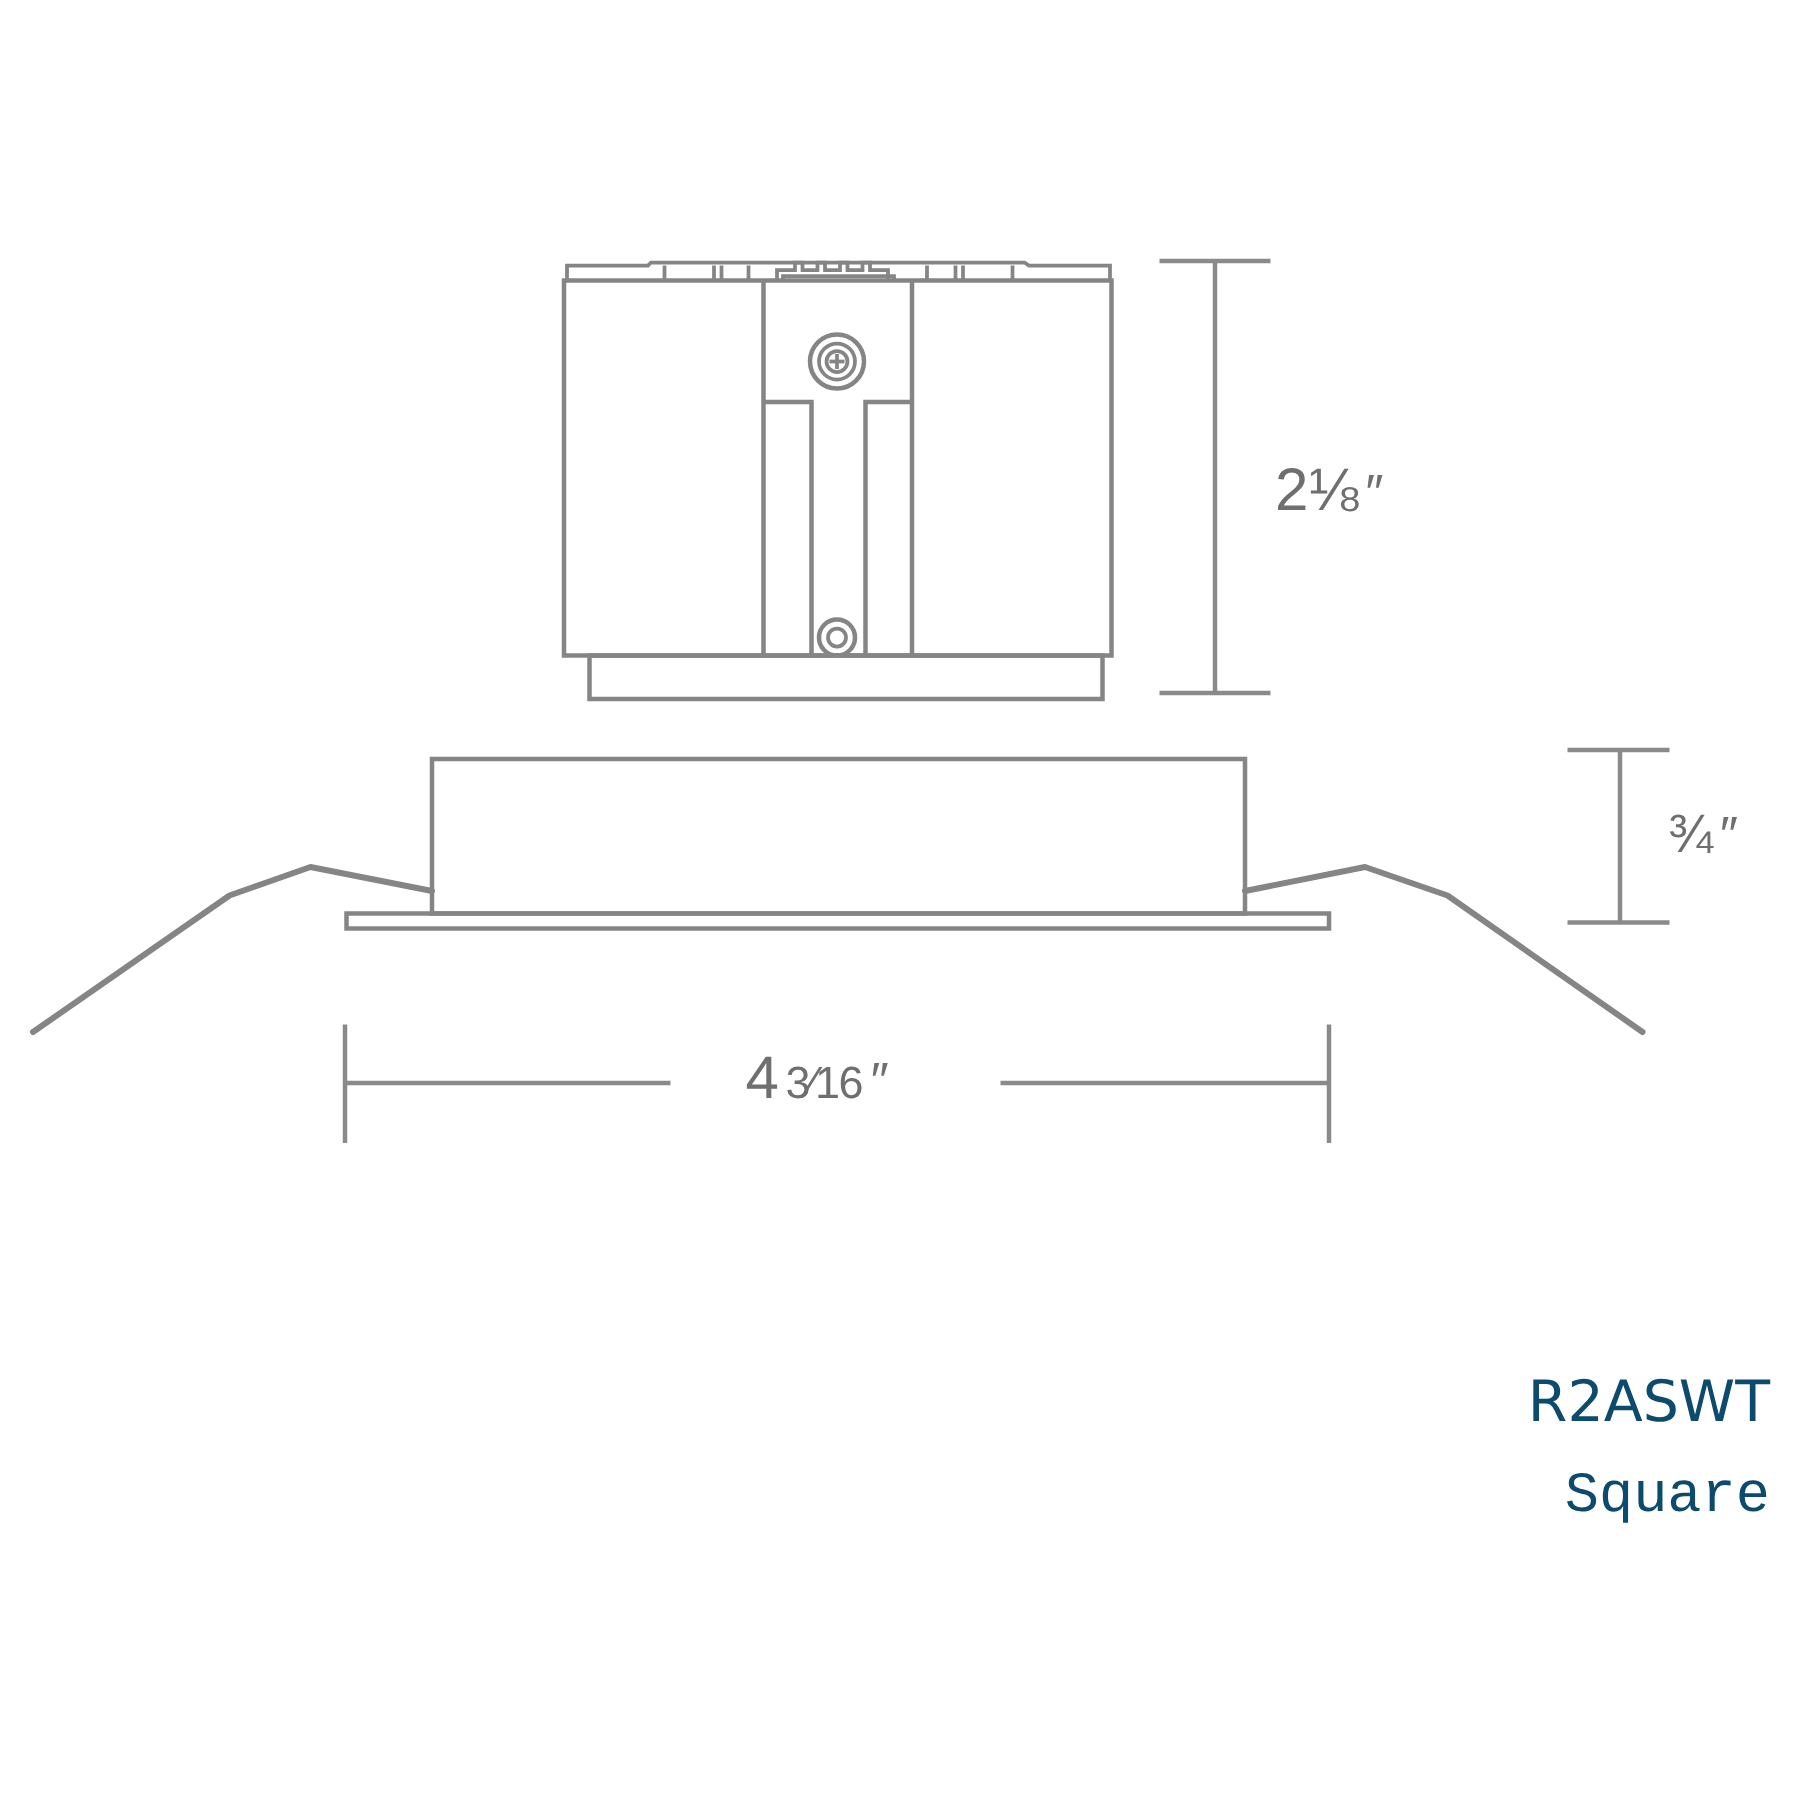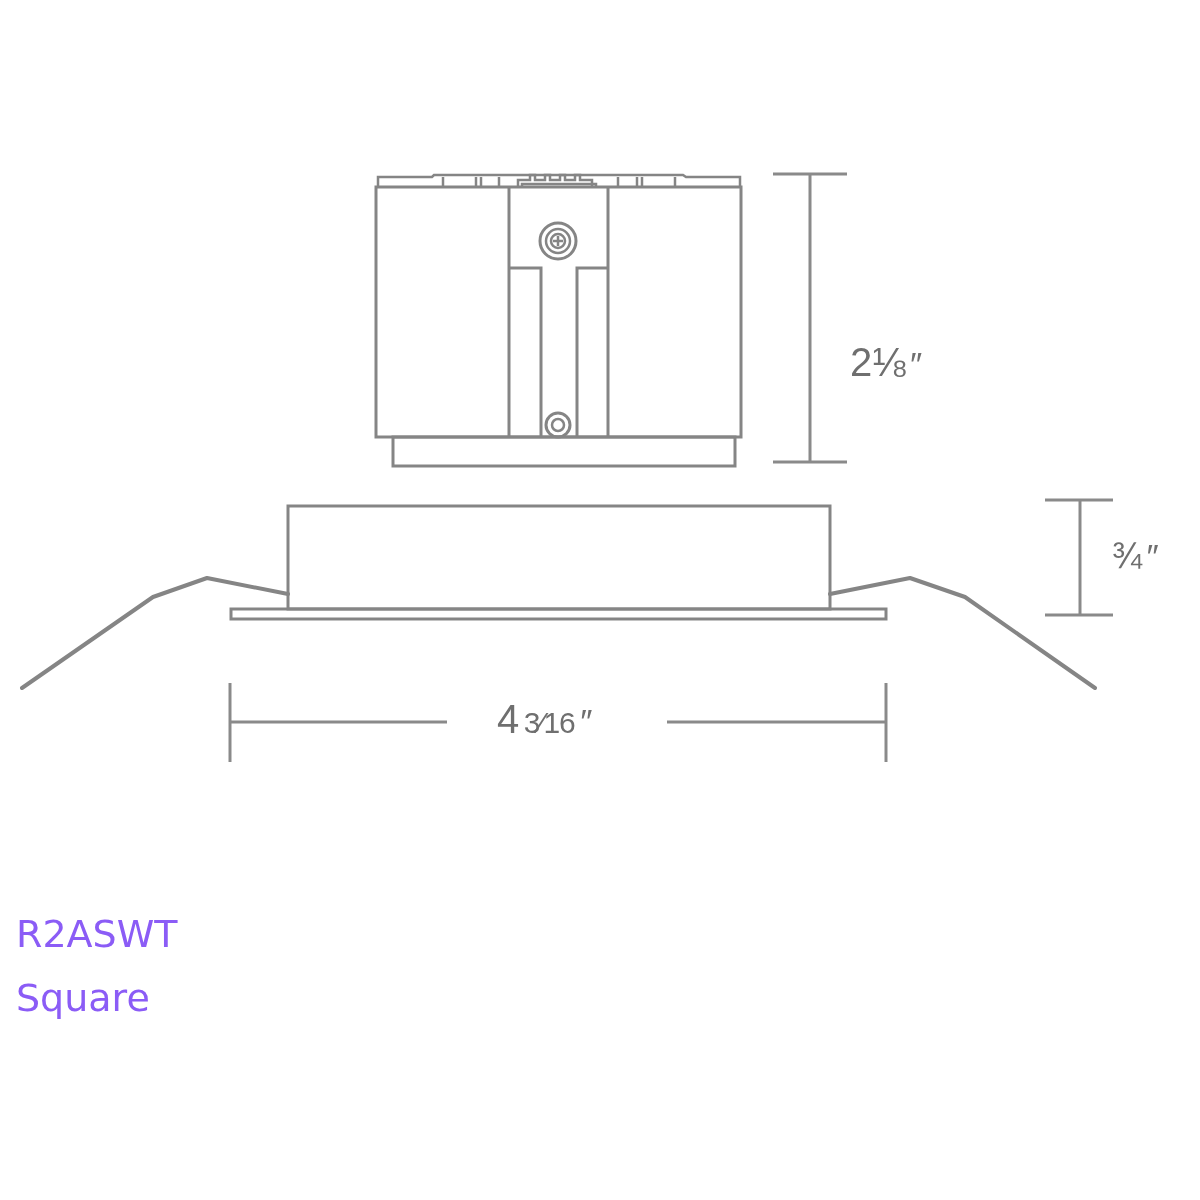--- a/index.html
+++ b/index.html
@@ -11,34 +11,33 @@
     .dim { fill: none; stroke: #8a8a8a; stroke-width: 3; }
     .dim-label {
       position: absolute;
       font-family: "Liberation Sans", sans-serif;
       color: #6f6f6f;
       white-space: nowrap;
     }
     .dim-label .whole { font-size: 40px; }
     .dim-label .frac { font-size: 30px; letter-spacing: -1px; }
     .dim-label .inch { font-size: 34px; font-style: italic; margin-left: 4px; }
-    #label-height-housing { left: 850px; top: 305px; margin-top: 35px; }
+    #label-height-housing { left: 850px; top: 305px; }
     #label-height-trim { left: 1112px; top: 535px; }
     #label-width { left: 497px; top: 697px; text-align: center; }
     .caption {
       position: absolute;
       left: 0; width: 1180px;
-      text-align: left;
+      text-align: right;
       font-family: "DejaVu Sans", sans-serif;
-      color: #8b5cf6;
+      color: #0c4a6e;
       font-size: 38px;
-      margin-left: 16px;
     }
     #model-code { top: 912px; }
-    #shape-name { top: 976px; }
+    #shape-name { top: 976px; font-family: Liberation Mono, monospace; }
   </style>
 </head>
 <body>
 
 <svg id="drawing" viewBox="0 0 1200 1200" xmlns="http://www.w3.org/2000/svg">
 
   <g>
 
     <path class="stroke-thin" d="M378 188 L378 177 L432 177 L434 175 L683 175 L686 177 L740 177 L740 188"></path>
 

